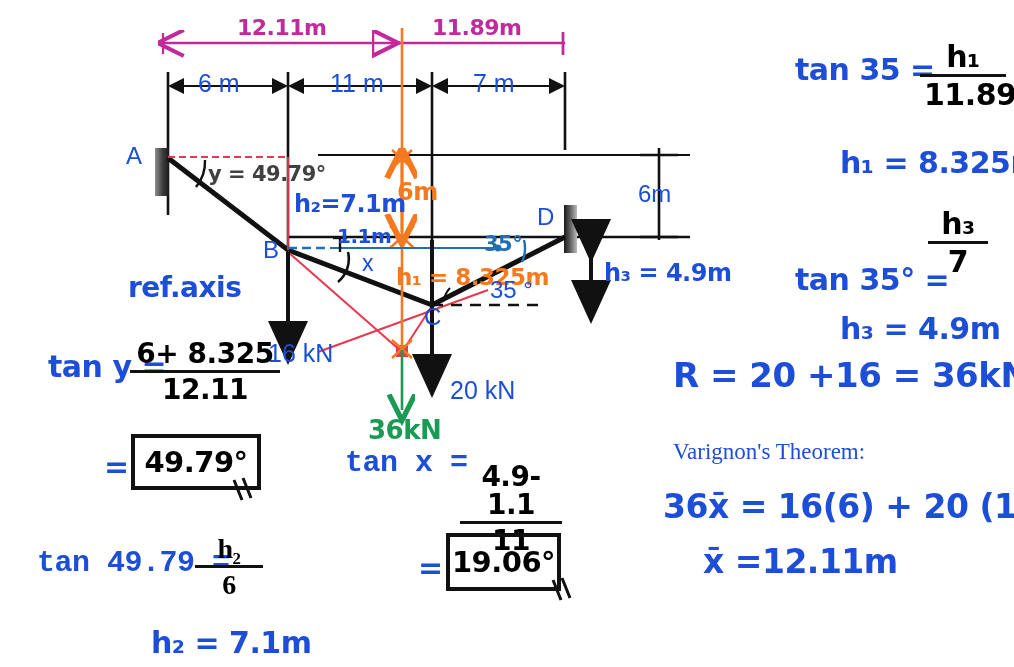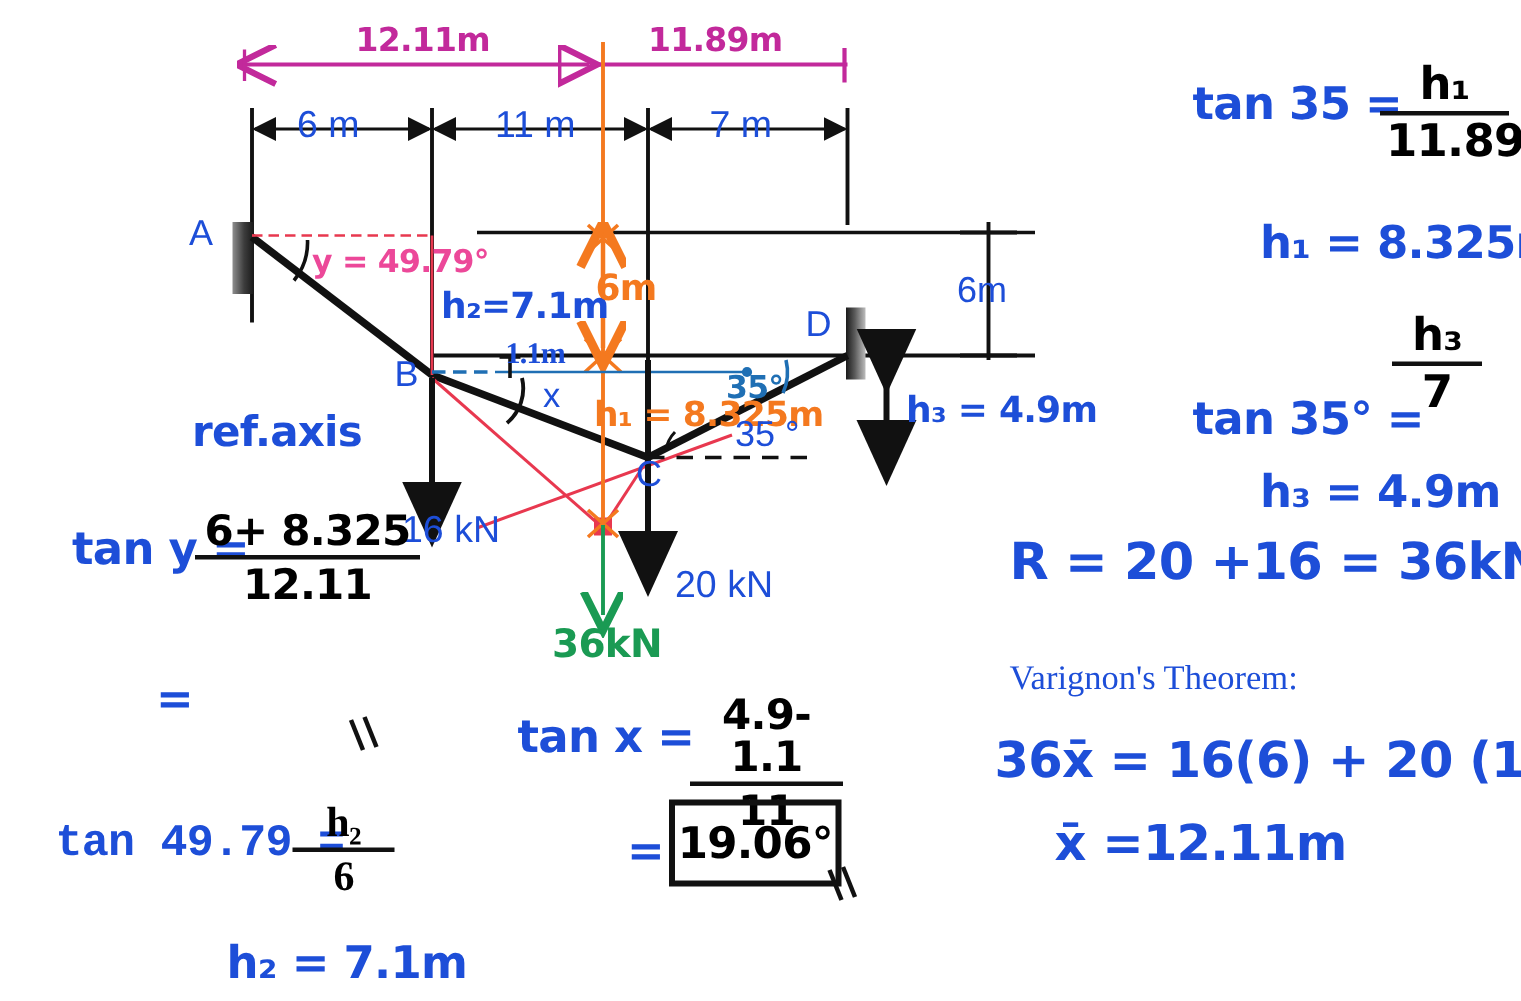--- a/index.html
+++ b/index.html
@@ -36,21 +36,21 @@
   
   .hand {
     font-family: "DejaVu Sans", sans-serif;
     font-weight: 700;
     letter-spacing: -0.5px;
   }
   .serifed {
     font-family: "Liberation Serif", serif;
     font-weight: 400;
   }
-  .red   { color: #ec4899; text-align: center; }
+  .red   { color: #404040; text-align: center; }
   .orange{ color: #f4791f; }
   .blue  { color: #1f6fb4; }
   .green { color: #1a9a53; }
   .magenta { color: #c2299b; }
   .frac {
     position: absolute;
     display: inline-block;
     text-align: center;
     line-height: 1;
   }
@@ -253,29 +253,29 @@
   <div class="lbl typed" style="left:263px; top:238px; font-size:24px;">B</div>
   <div class="lbl typed" style="left:424px; top:305px; font-size:24px;">C</div>
   <div class="lbl typed" style="left:537px; top:205px; font-size:24px;">D</div>
 
   <div class="lbl hand red" style="left:208px; top:164px; font-size:21px;">y = 49.79°</div>
 
   <div class="lbl hand" style="left:128px; top:274px; font-size:28px;">ref.axis</div>
 
   <div class="lbl hand" style="left:294px; top:192px; font-size:24px;">h₂=7.1m</div>
 
-  <div class="lbl hand" style="left:337px; top:226px; font-size:20px;font-family:Liberation Serif, serif;">1.1m</div>
+  <div class="lbl hand" style="left:337px; top:226px; font-size:20px;">1.1m</div>
 
   <div class="lbl hand orange" style="left:397px; top:180px; font-size:24px;">6m</div>
 
   <div class="lbl hand orange" style="left:396px; top:266px; font-size:23px;">h₁ = 8.325m</div>
 
   <div class="lbl typed" style="left:362px; top:252px; font-size:23px;">x</div>
 
-  <div class="lbl hand blue" style="left:484px; top:234px; font-size:21px;margin-top:14px;">35°</div>
+  <div class="lbl hand blue" style="left:484px; top:234px; font-size:21px;">35°</div>
 
   <div class="lbl typed" style="left:490px; top:278px; font-size:24px;">35 °</div>
 
   <div class="lbl hand" style="left:604px; top:261px; font-size:24px;">h₃ = 4.9m</div>
 
   <div class="lbl typed" style="left:638px; top:182px; font-size:24px;">6m</div>
 
   <div class="lbl typed" style="left:268px; top:341px; font-size:25px;">16 kN</div>
   <div class="lbl typed" style="left:450px; top:378px; font-size:25px;">20 kN</div>
   <div class="lbl hand green" style="left:368px; top:417px; font-size:26px;">36kN</div>
@@ -304,30 +304,31 @@
   <div class="lbl hand" style="left:663px; top:490px; font-size:33px;">36x̄ = 16(6) + 20 (17)</div>
   <div class="lbl hand" style="left:703px; top:545px; font-size:33px;">x̄ =12.11m</div>
 
   <div class="lbl hand" style="left:48px; top:352px; font-size:30px;">tan y =</div>
   <div class="frac hand" style="left:130px; top:340px; font-size:28px; width:150px;">
     <span class="num">6+ 8.325</span>
     <span class="bar"></span>
     <span class="den">12.11</span>
   </div>
   <div class="lbl hand" style="left:104px; top:452px; font-size:30px;">=</div>
+  <div class="boxed hand" style="left:131px; top:434px; width:122px; height:48px; font-size:29px;">49.79°</div>
 
   <div class="lbl hand" style="left:37px; top:548px; font-size:30px;font-family:Liberation Mono, monospace;">tan 49.79 =</div>
   <div class="frac hand" style="left:195px; top:535px; font-size:28px; width:68px;font-family:Liberation Serif, serif;">
     <span class="num">h₂</span>
     <span class="bar"></span>
     <span class="den">6</span>
   </div>
   <div class="lbl hand" style="left:151px; top:628px; font-size:30px;">h₂ = 7.1m</div>
 
-  <div class="lbl hand" style="left:345px; top:477px; font-size:30px;">tan x =</div>
+  <div class="lbl hand" style="left:345px; top:448px; font-size:30px;font-family:Liberation Mono, monospace;">tan x =</div>
   <div class="frac hand" style="left:460px; top:463px; font-size:28px; width:102px;">
     <span class="num">4.9-1.1</span>
     <span class="bar"></span>
     <span class="den">11</span>
   </div>
   <div class="lbl hand" style="left:418px; top:553px; font-size:30px;">=</div>
   <div class="boxed hand" style="left:446px; top:533px; width:107px; height:50px; font-size:29px;">19.06°</div>
 
 </div>
 

